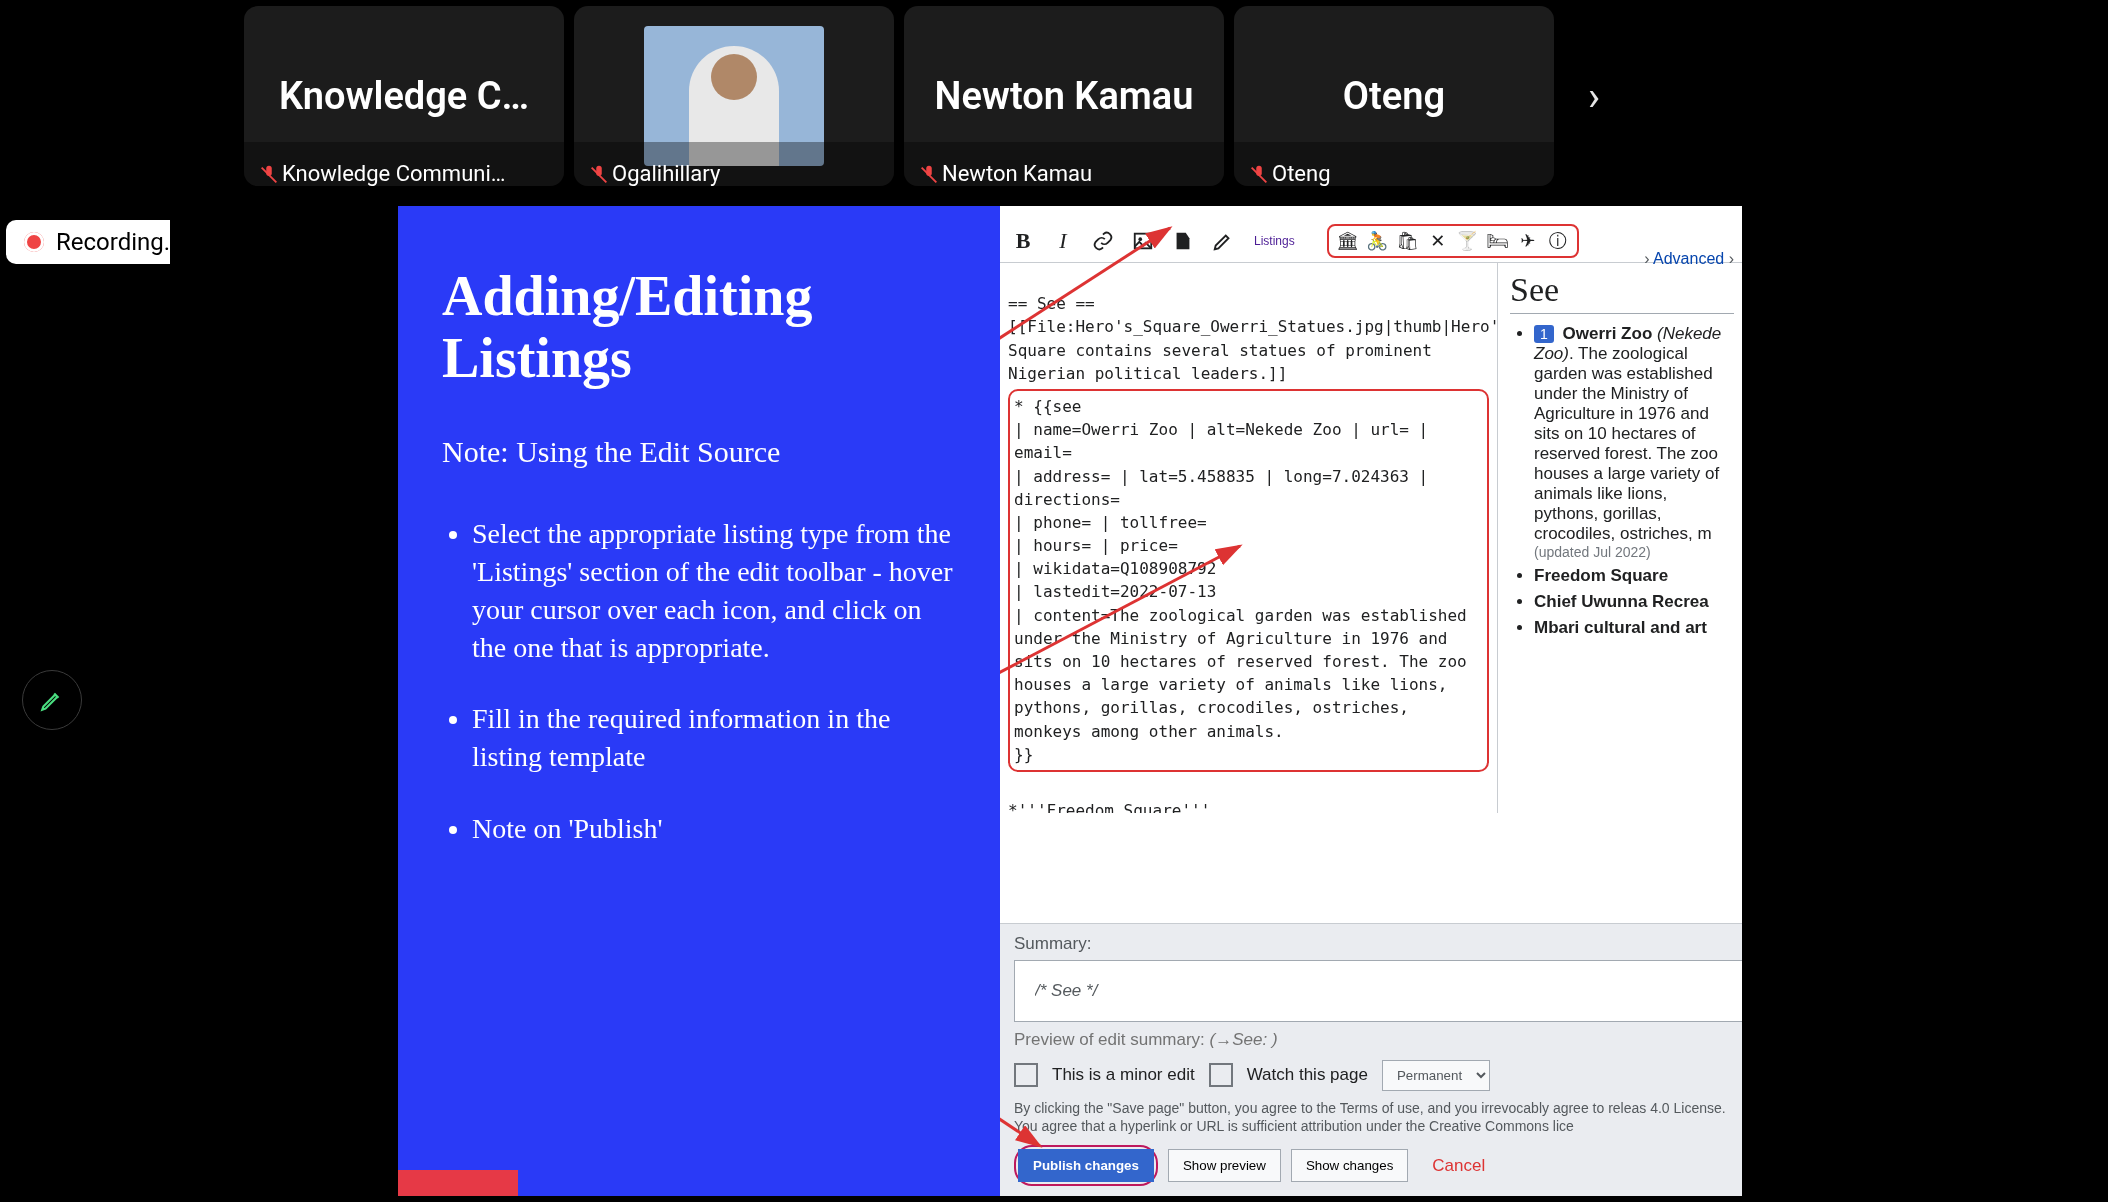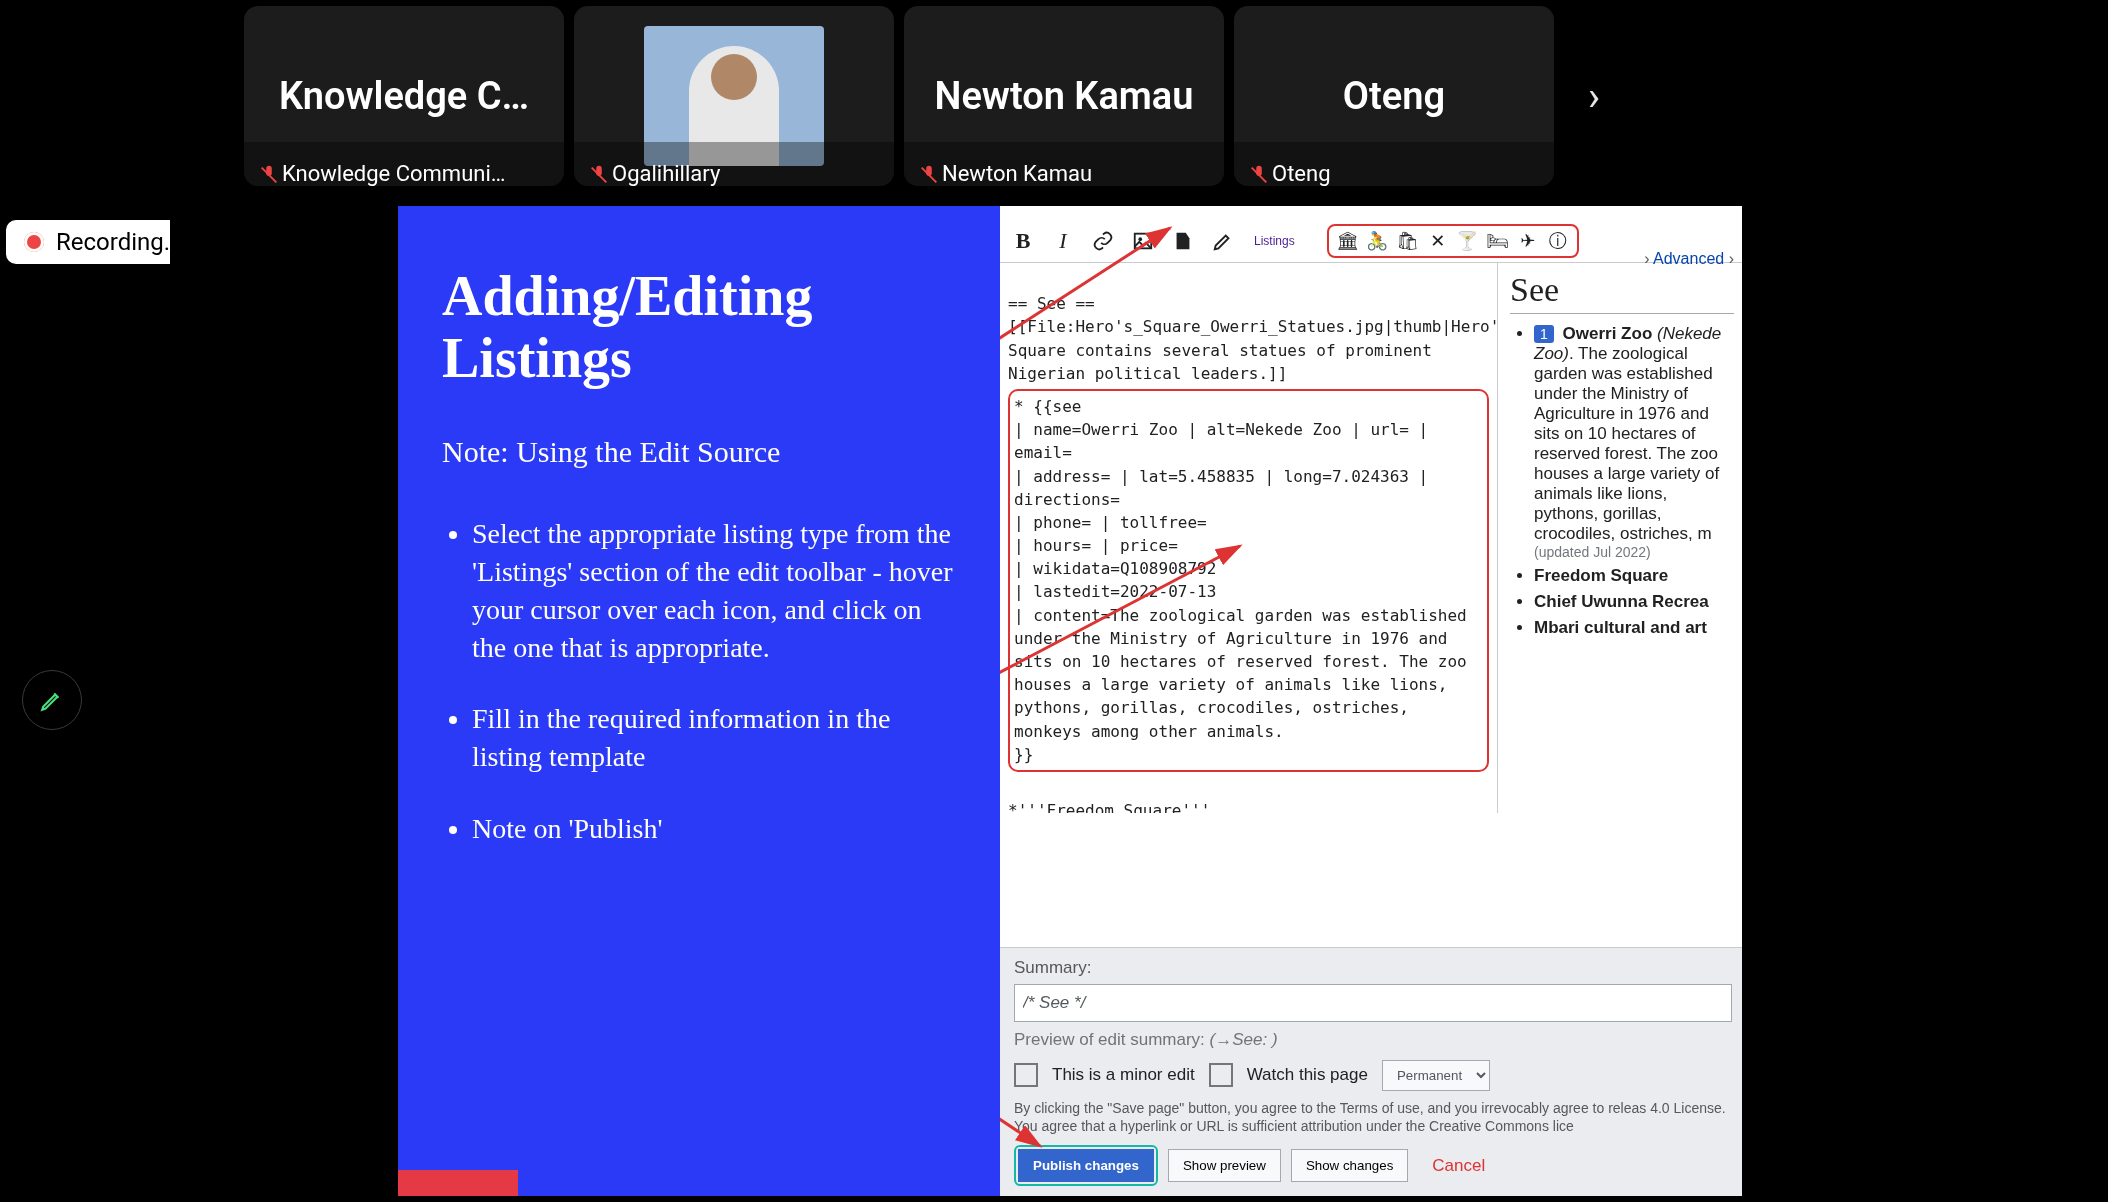--- a/index.html
+++ b/index.html
@@ -50,30 +50,30 @@
   .code .hlbox{border:2px solid #d33;border-radius:10px;padding:4px;margin:4px 0}
   .preview{flex:0 0 224px;padding:8px 8px 8px 12px;font-size:17px;color:#202122}
   .preview h2{font-family:Georgia,serif;font-weight:normal;font-size:34px;border-bottom:1px solid #a2a9b1;margin:0 0 10px 0;padding-bottom:4px}
   .preview ul{list-style:disc;padding-left:24px;margin:0}
   .preview li{margin-bottom:6px}
   .preview .badge{display:inline-block;background:#36c;color:#fff;font-size:14px;padding:1px 6px;border-radius:3px;margin-right:4px}
   .preview .upd{color:#72777d;font-size:14px}
   
   .pub{position:absolute;left:0;right:0;bottom:0;background:#eaecf0;border-top:1px solid #c8ccd1;padding:10px 14px;font-size:17px;color:#202122}
   .pub .label{color:#54595d;margin-bottom:6px}
-  .pub input.summary{width:98%;padding:8px;border:1px solid #a2a9b1;font-size:17px;font-style:italic;color:#54595d}
+  .pub input.summary{width:98%;padding:20px;border:1px solid #a2a9b1;font-size:17px;font-style:italic;color:#54595d}
   .pub .row{display:flex;align-items:center;gap:14px;margin-top:10px;font-size:17px;color:#202122}
   .pub .cb{width:20px;height:20px;border:2px solid #72777d;display:inline-block}
   .pub select{padding:6px 10px;border:1px solid #a2a9b1;color:#54595d;background:#f8f9fa}
   .pub .legal{font-size:14px;color:#54595d;margin-top:8px;line-height:1.3}
   .pub .btns{display:flex;gap:10px;margin-top:10px;align-items:center}
   .pub .btns .primary{background:#36c;color:#fff;border:1px solid #36c;padding:8px 14px;font-weight:bold}
   .pub .btns .secondary{background:#f8f9fa;border:1px solid #a2a9b1;padding:8px 14px}
   .pub .btns .cancel{color:#d33;padding:8px 14px}
-  .pub .hlpub{border:2px solid #14b8a6;border-radius:6px;display:inline-block;padding:2px}
+  .pub .hlpub{border:2px solid #be185d;border-radius:18px;display:inline-block;padding:2px}
   
   .arrow{position:absolute;pointer-events:none}
   .arrow svg{overflow:visible}
 </style>
 </head>
 <body>
 
 <div class="app">
 
   <div class="gallery">

